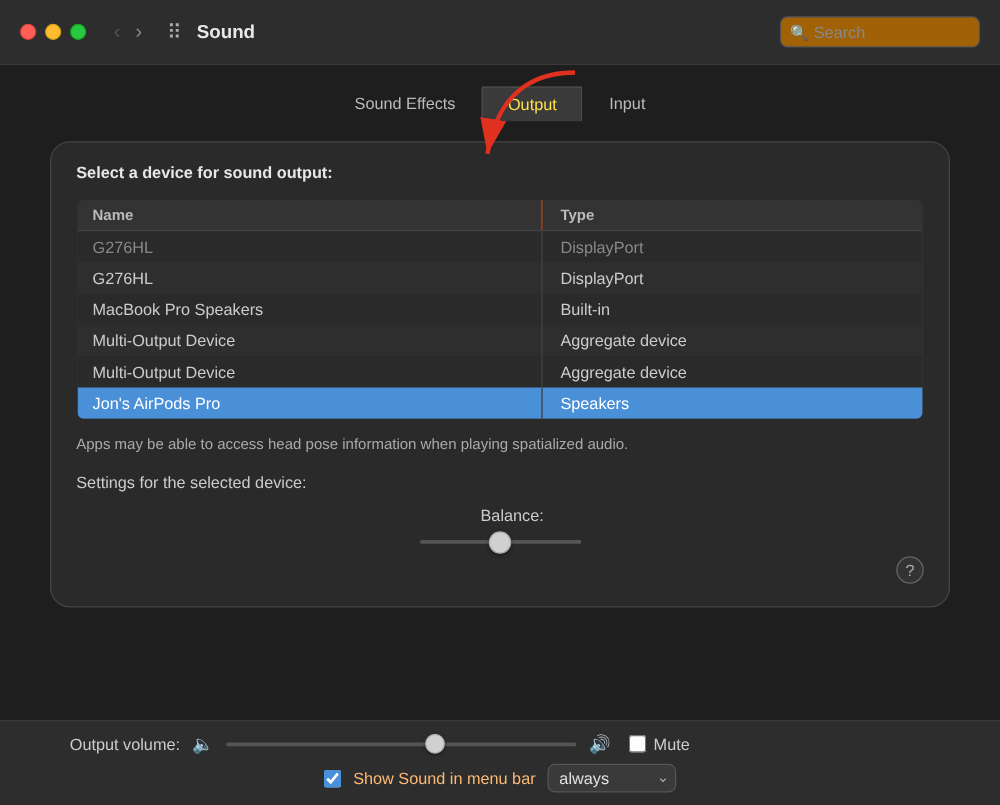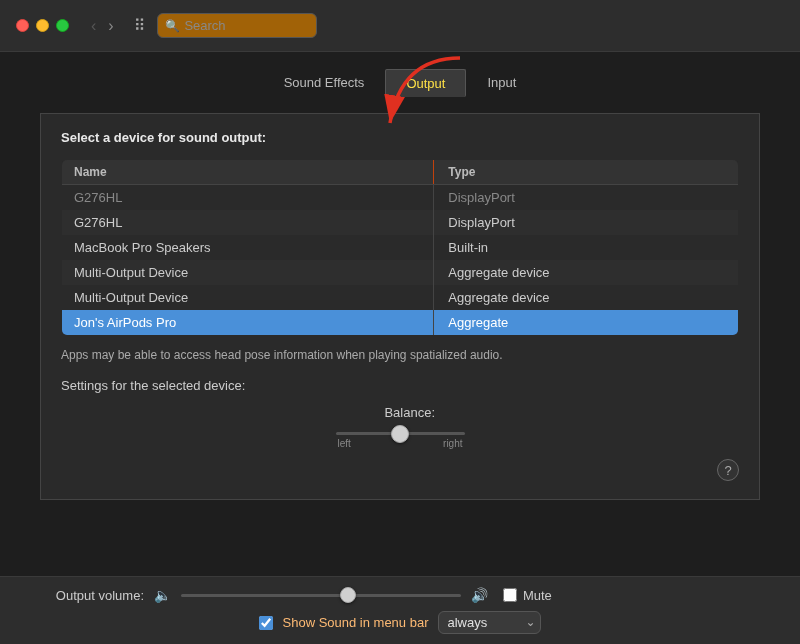--- a/index.html
+++ b/index.html
@@ -137,21 +137,21 @@
       font-weight: 500;
       border-radius: 2px;
       border-bottom: none;
       text-align: right;
     }
 
     
     .panel {
       background: #2a2a2a;
       border: 1px solid #444;
-      border-radius: 0;
+      border-radius: 16px;
       width: 100%;
       max-width: 720px;
       padding: 16px 20px 18px;
       display: flex;
       flex-direction: column;
       gap: 10px;
       flex: 1;
     }
 
     .panel-title {
@@ -431,20 +431,21 @@
   <div class="traffic-lights">
     <div class="traffic-dot dot-red"></div>
     <div class="traffic-dot dot-yellow"></div>
     <div class="traffic-dot dot-green"></div>
   </div>
   <div class="nav-arrows">
     <button class="nav-btn" disabled="">‹</button>
     <button class="nav-btn">›</button>
   </div>
   <span class="grid-icon">⠿</span>
+  <span class="titlebar-title">Sound</span>
   <div class="search-wrap">
     <span class="search-icon-inner">🔍</span>
     <input class="search-input" type="text" placeholder="Search" style="">
   </div>
 </div>
 
 <div class="main-content">
 
   <div class="tabs">
     <div class="tab">Sound Effects</div>
@@ -490,37 +491,33 @@
             <tr>
               <td>Multi-Output Device</td>
               <td>Aggregate device</td>
             </tr>
             <tr>
               <td>Multi-Output Device</td>
               <td>Aggregate device</td>
             </tr>
             <tr class="selected">
               <td>Jon's AirPods Pro</td>
-              <td>Aggregate</td>
+              <td>Speakers</td>
             </tr>
           </tbody>
       </table>
 
       <div class="info-text">Apps may be able to access head pose information when playing spatialized audio.</div>
 
       <div class="settings-label">Settings for the selected device:</div>
 
       <div class="balance-row">
         <div class="balance-label">Balance:</div>
         <div class="slider-wrap">
           <input type="range" class="slider" min="0" max="100" value="50" style="">
-          <div class="slider-labels">
-            <span>left</span>
-            <span>right</span>
-          </div>
         </div>
       </div>
 
       <div style="display:flex; justify-content:flex-end;">
         <div class="help-btn">?</div>
       </div>
 
     </div>
   </div>
 

